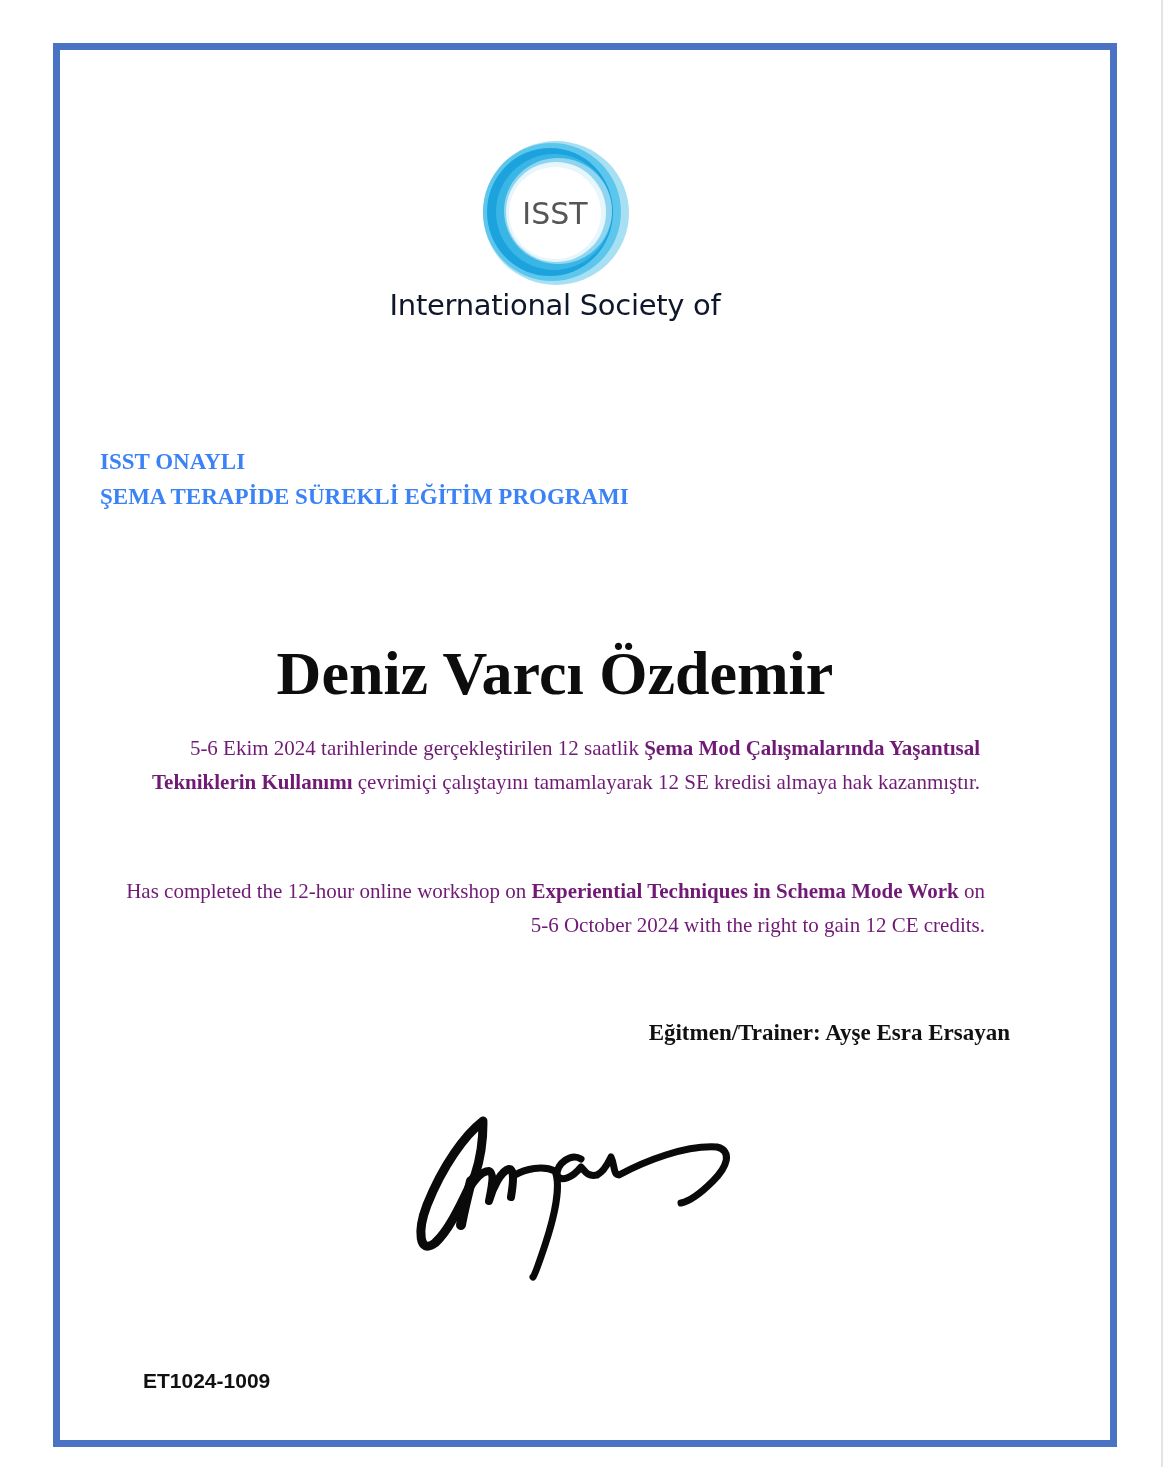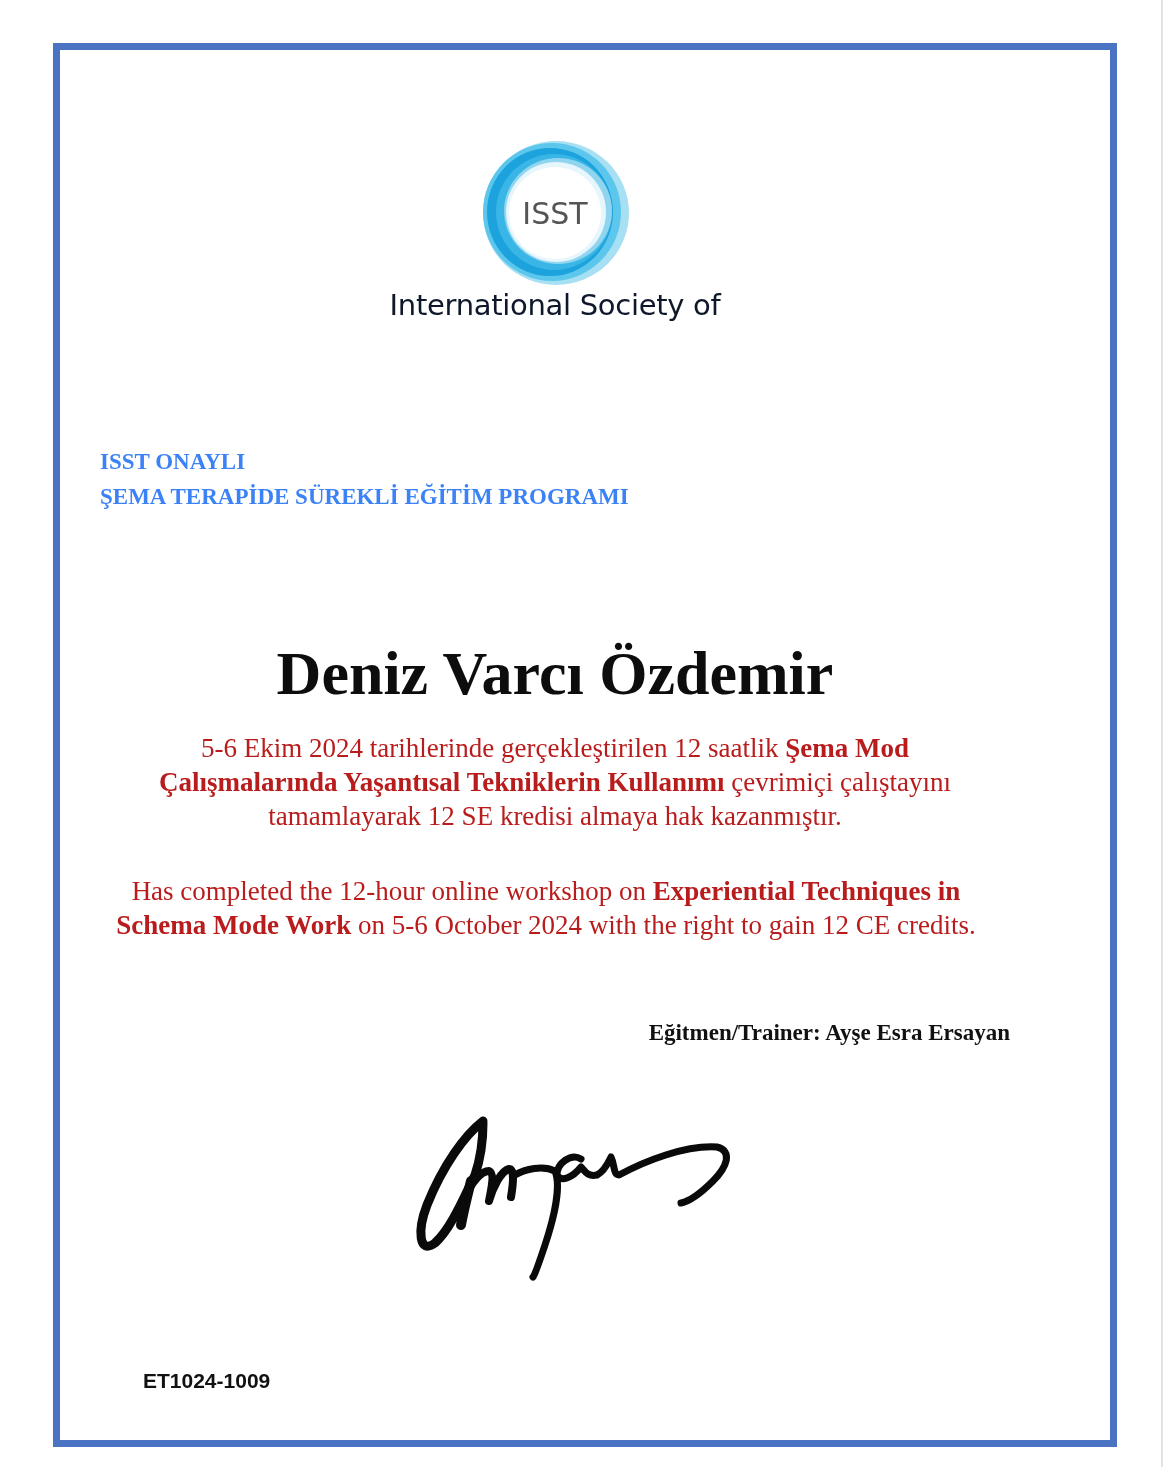--- a/index.html
+++ b/index.html
@@ -72,27 +72,27 @@
       font-weight: bold;
       font-size: 62px;
       line-height: 78px;
       color: #0d0d0d;
       margin-top: 16px;
     }
     .body-tr, .body-en {
       position: absolute;
       left: 130px;
       width: 850px;
-      text-align: center;
-      font-size: 27px;
+      text-align: right;
+      font-size: 21px;
       line-height: 34px;
-      color: #b91c1c;
+      color: #701a75;
     }
     .body-tr { top: 731px; }
-    .body-en { top: 874px; left: 116px; width: 860px; }
+    .body-en { top: 874px; left: 125px; width: 860px; }
     b { font-weight: bold; }
     .trainer {
       position: absolute;
       left: 100px;
       top: 1016px;
       width: 910px;
       text-align: right;
       font-weight: bold;
       font-size: 23px;
       line-height: 34px;

